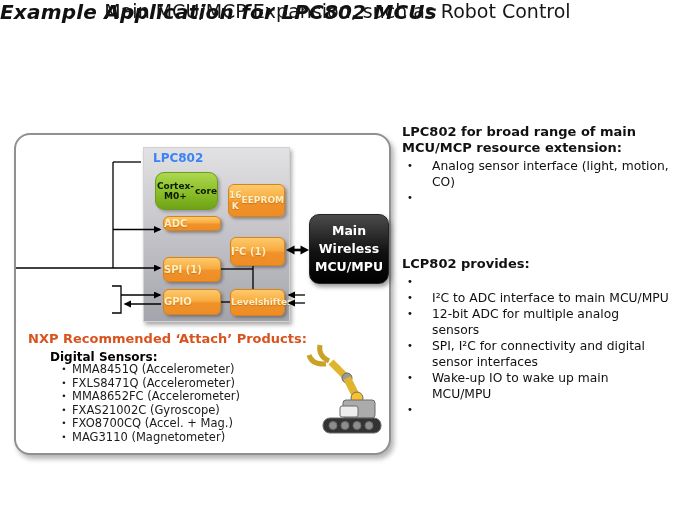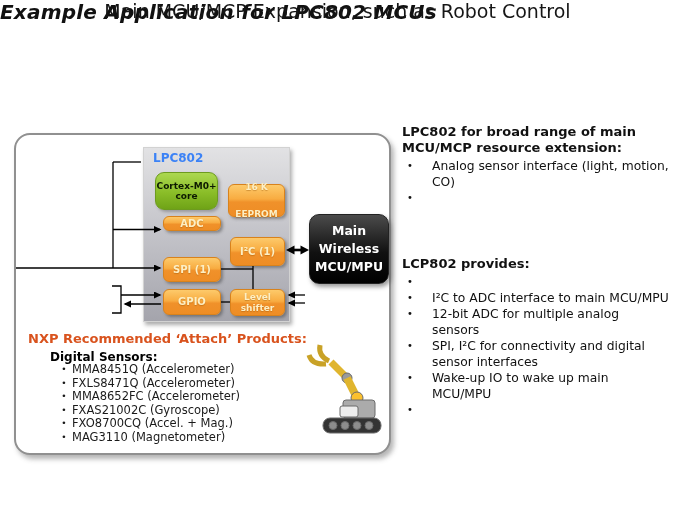--- a/index.html
+++ b/index.html
@@ -15,30 +15,30 @@
   .panel { left:14px; top:133px; width:377px; height:322px; background:#fff;
            border:2px solid #909090; border-radius:16px;
            box-shadow:3px 4px 5px rgba(90,90,90,.45); }
 
   
   .chip { left:143px; top:147px; width:147px; height:175px;
           background:linear-gradient(180deg,#E2E2E4 0%,#C9C9CE 40%,#A4A4AC 100%);
           border:1px solid #d2d2d2; box-shadow:2px 3px 4px rgba(70,70,70,.45); }
   .chip-label { left:153px; top:151px; font-size:12px; font-weight:bold; color:#3b82f6; }
 
-  .blk { display:flex; flex-direction:column; align-items:center; justify-content:center;
+  .blk { display:flex; flex-direction:row; align-items:center; justify-content:flex-start;
          text-align:center; font-weight:bold; border-radius:6px; line-height:1.15; }
   .orange { background:linear-gradient(180deg,#FDCA6B 0%,#F8AC41 45%,#F0912A 55%,#EE8D25 100%);
             border:1px solid #D8821C; color:#FDEFC4;
             box-shadow:2px 2px 3px rgba(60,60,60,.45); text-shadow:0 1px 1px rgba(150,80,0,.4); }
   .green  { background:linear-gradient(180deg,#ACD850 0%,#8ABD28 55%,#6FA317 100%);
             border:1px solid #6D9B1F; color:#0d1a00; border-radius:9px;
             box-shadow:2px 2px 3px rgba(60,60,60,.35); }
   .core   { left:155px; top:172px; width:63px; height:38px; font-size:9px; }
-  .eeprom { left:228px; top:184px; width:57px; height:33px; font-size:9px;gap:16px; }
+  .eeprom { left:228px; top:184px; width:57px; height:33px; font-size:9px; }
   .adc    { left:163px; top:216px; width:58px; height:15px; font-size:10px; }
   .i2c    { left:230px; top:237px; width:55px; height:29px; font-size:10px; }
   .spi    { left:163px; top:257px; width:58px; height:25px; font-size:10px; }
   .gpio   { left:163px; top:289px; width:58px; height:26px; font-size:10px; }
   .level  { left:230px; top:289px; width:55px; height:27px; font-size:9px; }
 
   .blackbox { left:309px; top:214px; width:80px; height:70px; border-radius:10px;
               background:linear-gradient(180deg,#4b4b4b 0%,#111 55%,#000 100%);
               border:1px solid #222; box-shadow:2px 3px 4px rgba(60,60,60,.5);
               display:flex; flex-direction:column; justify-content:center; align-items:center;

